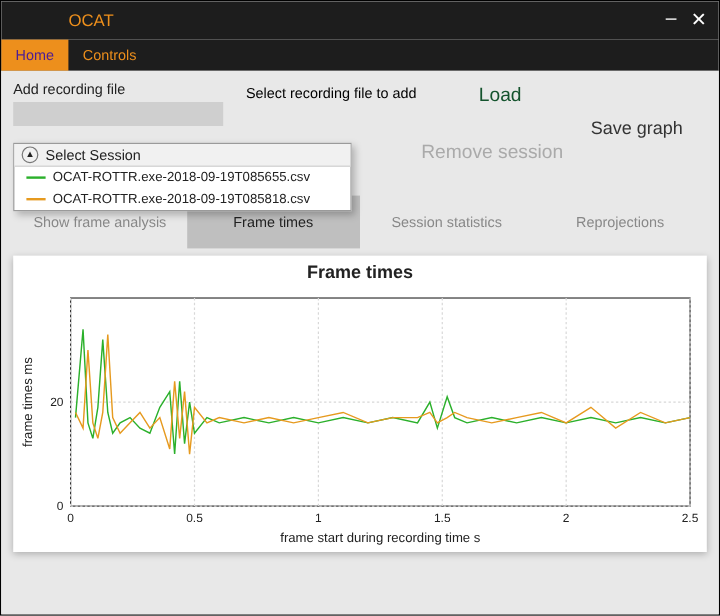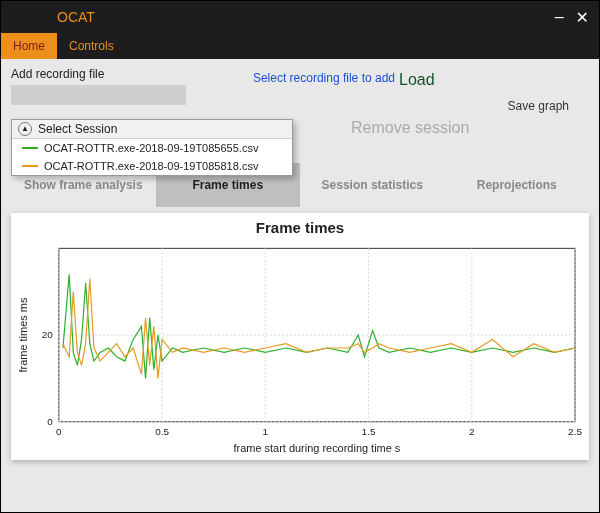--- a/index.html
+++ b/index.html
@@ -3,37 +3,37 @@
 <meta charset="utf-8">
 <style>
   * { box-sizing: border-box; margin: 0; padding: 0; }
   body { width: 600px; height: 513px; font-family: "Segoe UI", Arial, sans-serif; background: #fff; border: 1px solid #000; overflow: hidden; font-size: 12px; color: #222; }
   .titlebar { background: #1d1d1d; color: #ed8f1c; display: flex; align-items: center; justify-content: space-between; height: 32px; padding: 0 10px; }
   .titlebar .app-title { font-size: 14px; font-weight: 500; margin-left: 46px; }
   .titlebar .win-controls { display: flex; gap: 12px; color: #fff; font-size: 16px; }
   .titlebar .win-controls span { cursor: pointer; }
   .tabstrip { background: #1d1d1d; height: 26px; display: flex; align-items: stretch; }
   .tab { padding: 4px 12px; color: #ed8f1c; font-size: 12px; display: flex; align-items: center; cursor: pointer; }
-  .tab.active { background: #ed8f1c; color: #7f1d1d; }
+  .tab.active { background: #ed8f1c; color: #4c1d95; }
   .body { background: #e8e8e8; height: calc(513px - 32px - 26px - 2px); position: relative; }
   .upper { padding: 8px 10px 0 10px; }
   .row1 { display: flex; align-items: flex-start; gap: 4px; }
   .add-col { width: 190px; }
   .add-input { width: 175px; height: 20px; background: #cfcfcf; border: none; margin-top: 4px; }
-  .select-col { width: 190px; font-size: 12px; color: #1d4ed8; padding-top: 4px; text-align: right; }
+  .select-col { width: 190px; font-size: 12px; color: #000000; padding-top: 4px; }
   .load-col { width: 100px; font-size: 16px; color: #14532d; padding-top: 4px; }
-  .save-col { position:absolute; right: 30px; top: 40px; font-size: 12px; color: #333; }
+  .save-col { position:absolute; right: 30px; top: 40px; font-size: 15px; color: #333; }
   .session-row { position: relative; margin-top: 14px; }
   .dropdown { position: absolute; left: 0; top: 0; width: 282px; background: #fff; border: 1px solid #9a9a9a; box-shadow: 3px 3px 6px rgba(0,0,0,0.25); z-index: 50; }
   .dd-head { display: flex; align-items: center; gap: 6px; background: #f1f1f1; border-bottom: 1px solid #d0d0d0; padding: 2px 6px; font-size: 12px; }
   .dd-head .chev { width: 14px; height: 14px; border: 1px solid #777; border-radius: 50%; display: flex; align-items: center; justify-content: center; font-size: 8px; line-height: 1; }
   .dd-item { display: flex; align-items: center; gap: 6px; padding: 3px 10px; font-size: 11px; }
   .swatch { width: 16px; height: 2px; display: inline-block; }
   .remove-btn { position: absolute; left: 350px; top: 60px; font-size: 16px; color: #aaa; }
-  .viewtabs { display: flex; align-items: stretch; margin-top: 58px; height: 44px; font-weight: bold; }
+  .viewtabs { display: flex; align-items: stretch; margin-top: 58px; height: 44px; }
   .viewtab { flex: 1; display: flex; align-items: center; justify-content: center; font-size: 12px; color: #888; cursor: pointer; }
   .viewtab.active { background: #bfbfbf; color: #222; }
   .chart-card { background: #fff; margin: 6px 10px 10px 10px; box-shadow: 0 2px 6px rgba(0,0,0,0.25); padding: 6px 2px 4px 2px; position: relative; }
   .chart-title { text-align: center; font-weight: bold; font-size: 15px; margin-bottom: 2px; }
   svg.chart { display: block; width: 100%; height: 218px; }
   .grid-line { stroke: #d8d8d8; stroke-dasharray: 2 2; stroke-width: 1; }
   .tick-text { font-size: 10px; fill: #222; }
   .axis-label { font-size: 11px; fill: #222; }
   .series { fill: none; stroke-width: 1.2; }
 </style>

